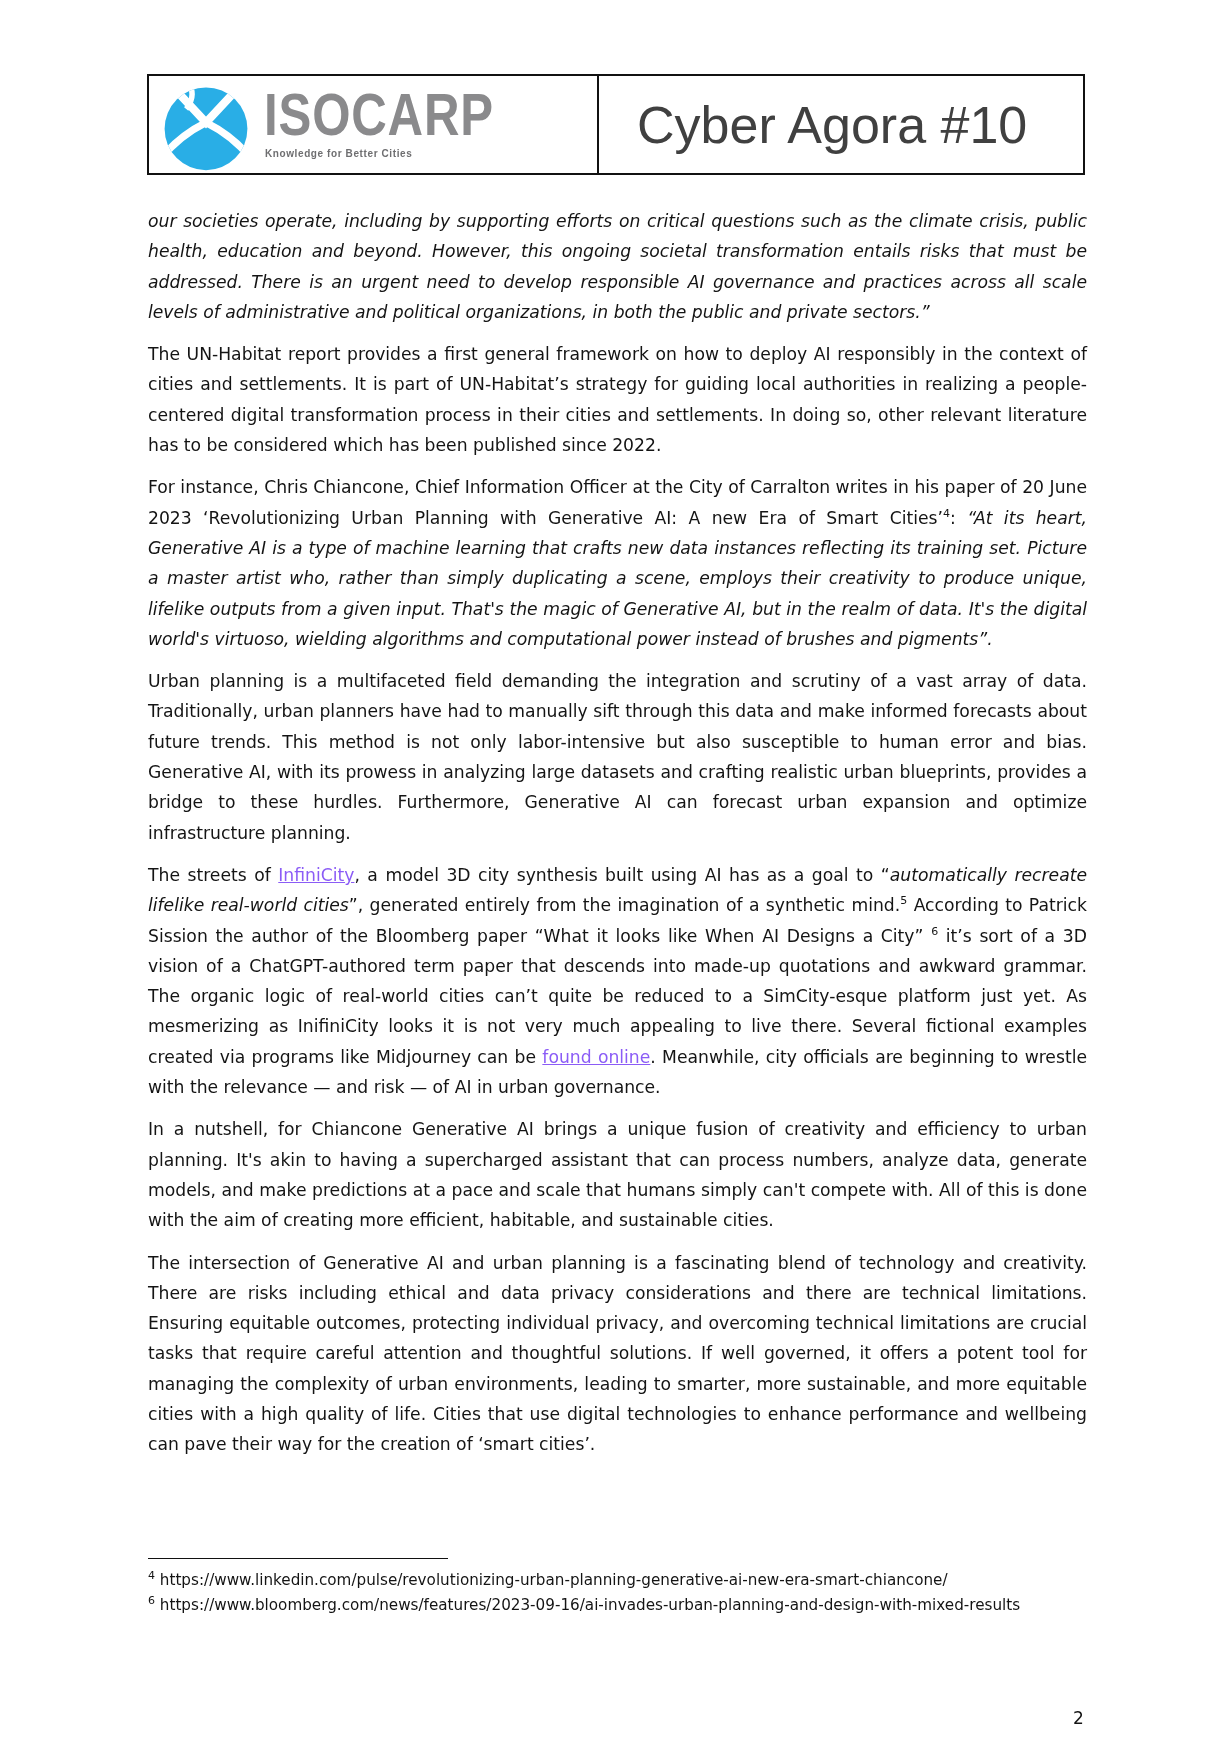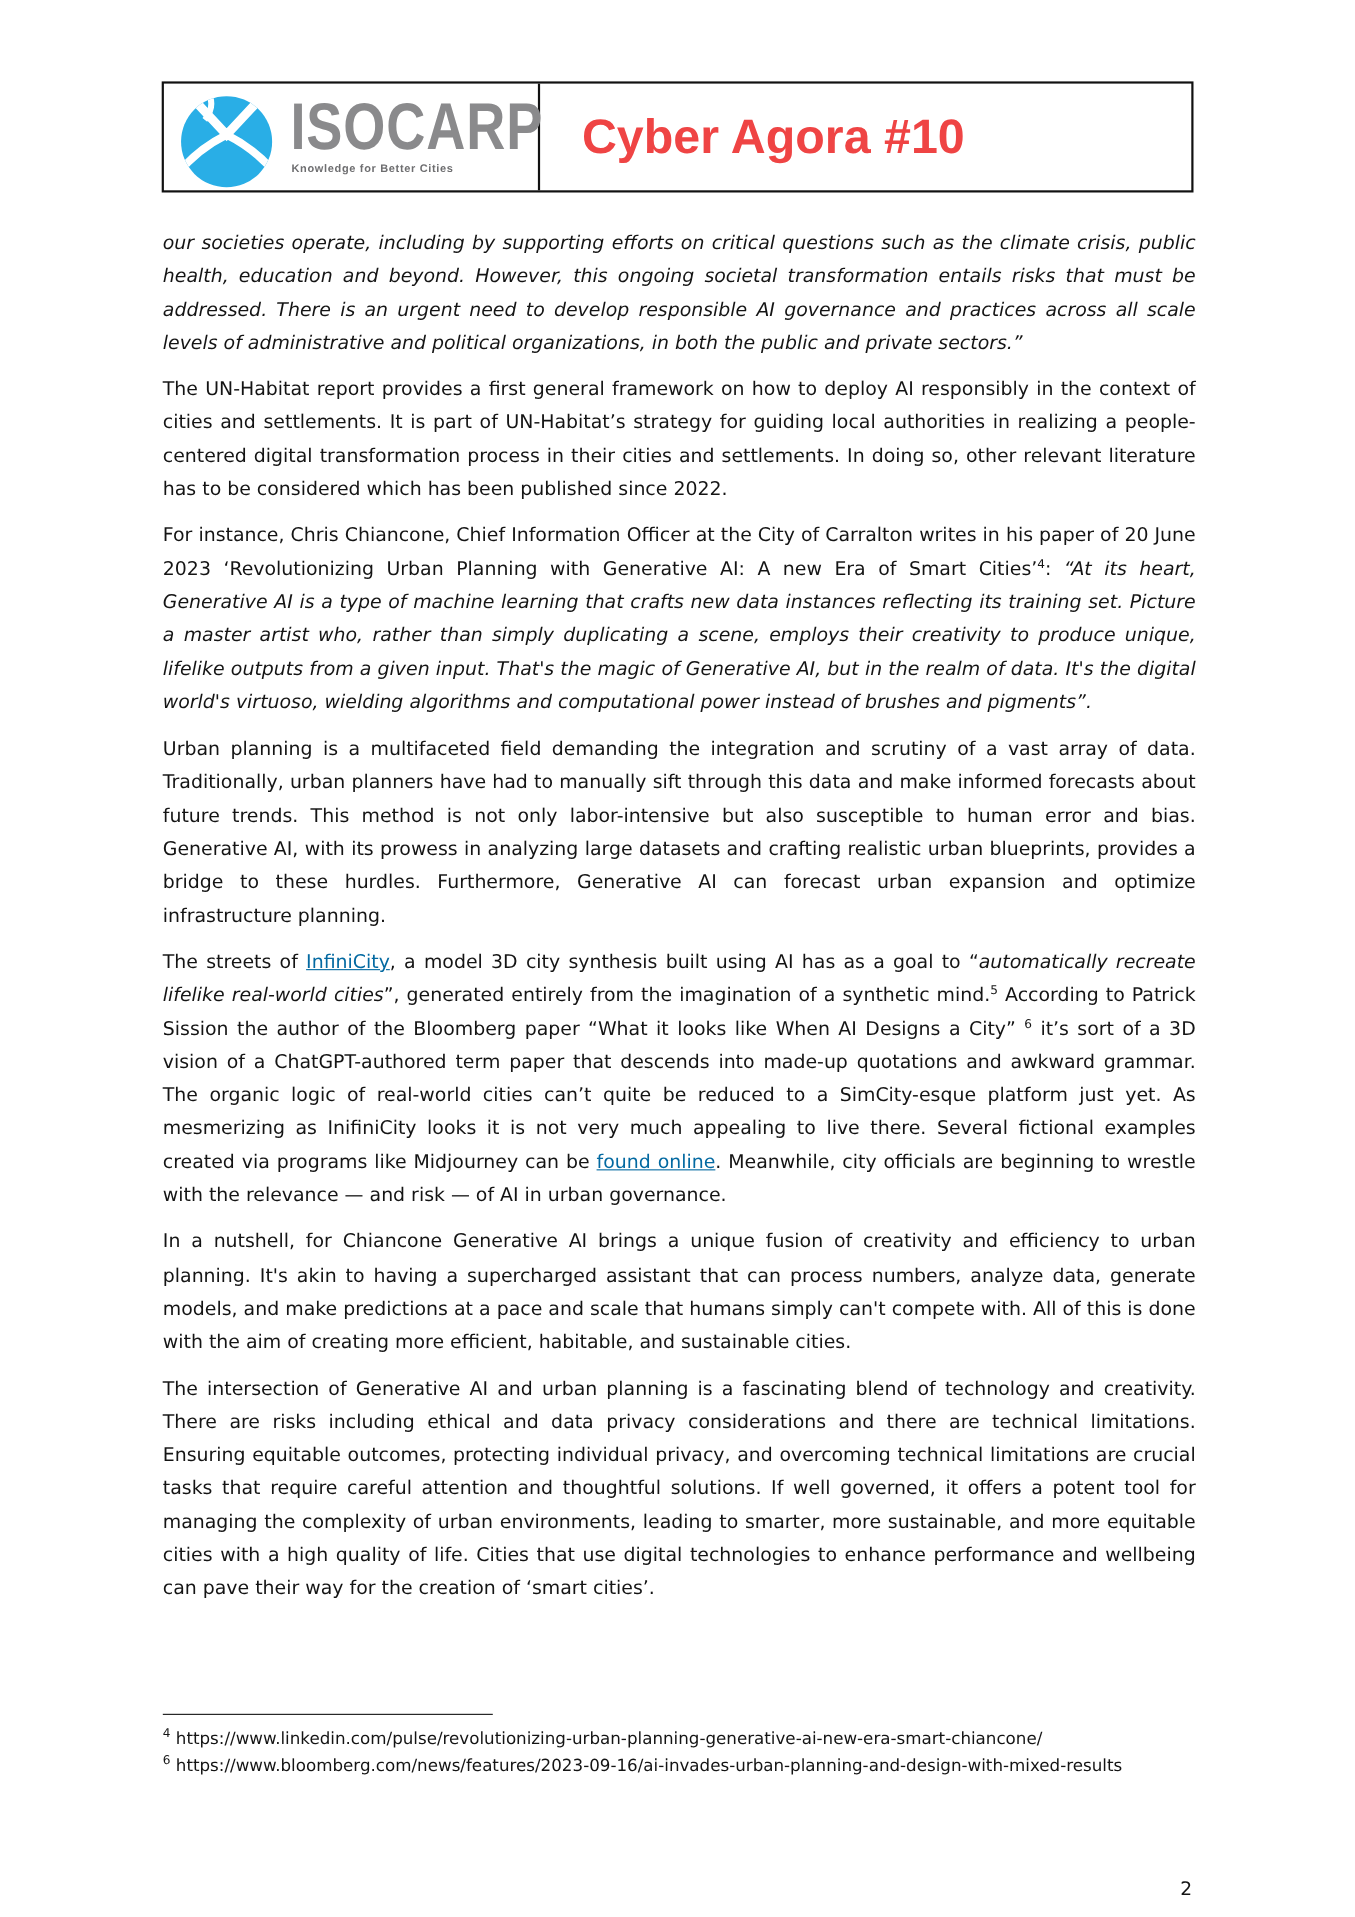--- a/index.html
+++ b/index.html
@@ -1,37 +1,37 @@
 <!DOCTYPE html>
 <html><head>
 <meta charset="utf-8">
 <style>
   html, body { margin: 0; padding: 0; background: #ffffff; }
   body { width: 1232px; height: 1743px; position: relative; overflow: hidden;
          font-family: "Liberation Sans", sans-serif; color: #111; }
   .header { position: absolute; left: 147px; top: 74px; width: 938px; height: 101px;
             border: 2px solid #111; box-sizing: border-box; display: flex; }
-  .logo-cell { width: 342px; border-right: 2px solid #111; position: relative; box-sizing: border-box; }
+  .logo-cell { width: 450px; border-right: 2px solid #111; position: relative; box-sizing: border-box; }
   .logo-mark { position: absolute; left: 12px; top: 6px; width: 90px; height: 90px; }
   .logo-word { position: absolute; left: 115px; top: 4px; font-family: "Liberation Sans", sans-serif;
                font-weight: bold; font-size: 60px; color: #8a8a8c; letter-spacing: 1px;
                transform: scaleX(0.82); transform-origin: left top; line-height: 70px; }
   .logo-tag { position: absolute; left: 116px; top: 72px; font-size: 10px; font-weight: bold;
               color: #6e6e70; letter-spacing: 0.6px; }
   .title-cell { flex: 1; display: flex; align-items: center; padding-left: 38px; }
-  .title-text { font-family: "Liberation Sans", sans-serif; font-weight: bold; font-size: 44px;
-                color: #ef4444; letter-spacing: 0px; }
+  .title-text { font-family: "Liberation Sans", sans-serif; font-weight: normal; font-size: 52px;
+                color: #404040; letter-spacing: 0px; }
   .body-text { position: absolute; left: 148px; top: 206px; width: 939px;
                font-family: "DejaVu Sans", sans-serif; font-size: 17.2px; line-height: 30.3px;
                text-align: justify; color: #141414; }
   .body-text p { margin: 0 0 12px 0; }
   .body-text p.first { font-style: italic; }
   .it { font-style: italic; }
   sup { font-size: 11px; line-height: 0; vertical-align: super; }
-  a.lnk { color: #0369a1; text-decoration: underline; }
+  a.lnk { color: #8b5cf6; text-decoration: underline; }
   .fn-sep { position: absolute; left: 148px; top: 1558px; width: 300px; height: 0; border-top: 1.5px solid #111; }
   .footnotes { position: absolute; left: 148px; top: 1568px; width: 939px;
                font-family: "DejaVu Sans", sans-serif; font-size: 15.2px; line-height: 24.5px; color: #141414; }
   .footnotes div { margin: 0; }
   .page-num { position: absolute; left: 1073px; top: 1708px; font-family: "DejaVu Sans", sans-serif;
               font-size: 17px; color: #141414; }
 </style>
 </head>
 <body>
 

